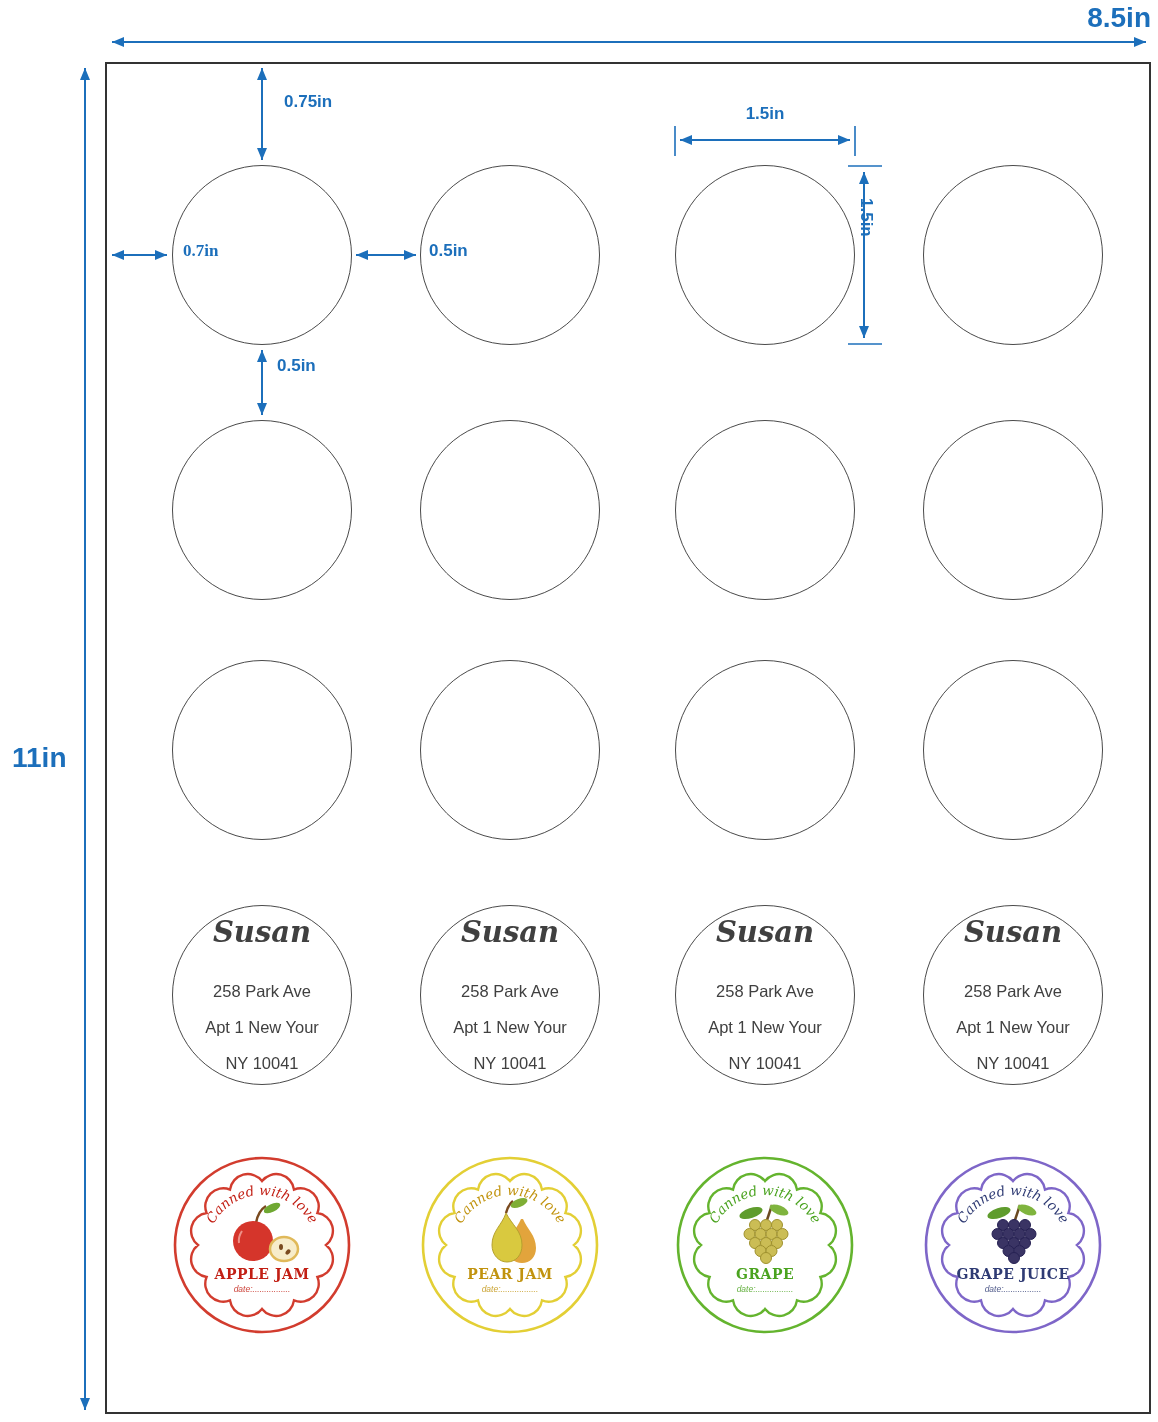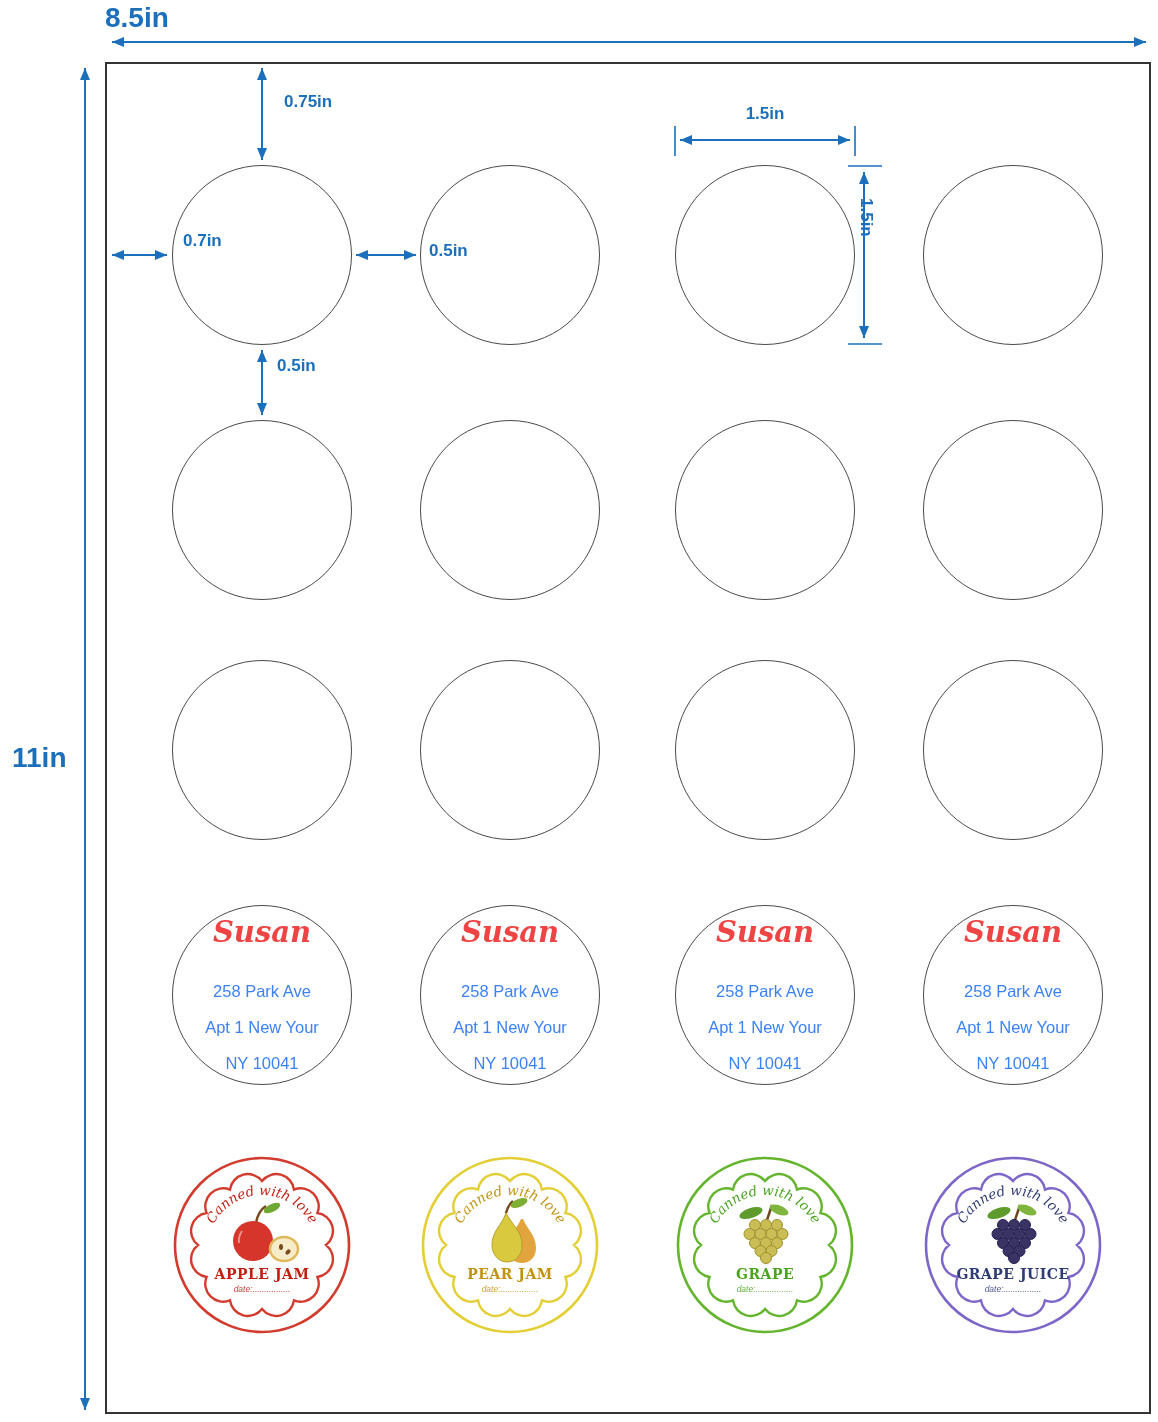--- a/index.html
+++ b/index.html
@@ -11,23 +11,23 @@
     position:absolute; left:105px; top:62px; width:1046px; height:1352px;
     border:2px solid var(--sheetb,#333); background:#fff; box-sizing:border-box;
   }
   .circle {
     position:absolute; width:180px; height:180px; border-radius:50%; box-sizing:border-box;
   }
   .blank, .addr { border:1.6px solid var(--circb,#4a4a4a); background:#fff; }
   .addr { display:flex; flex-direction:column; align-items:center; justify-content:center; text-align:center; }
   .addr-name {
     font-family:"DejaVu Serif", serif; font-style:italic; font-weight:bold;
-    font-size:29px; color:#ef4444; line-height:1.05; margin-bottom:18px;
-  }
-  .addr-line { font-size:16.5px; color:#3b82f6; line-height:1.22;margin-top:16px; }
+    font-size:29px; color:#404040; line-height:1.05; margin-bottom:18px;
+  }
+  .addr-line { font-size:16.5px; color:#404040; line-height:1.22;margin-top:16px; }
   .badge svg { display:block; width:180px; height:180px; }
   .ring { fill:#fff; stroke:var(--c,#999); stroke-width:2.6; }
   .scallop { fill:#fff; stroke:var(--c,#999); stroke-width:2.4; }
   .curve-text {
     font-family:"DejaVu Serif", serif; font-style:italic; font-size:13.5px;
     fill:var(--t,#333); text-anchor:middle;
   }
   .pname {
     font-family:"DejaVu Serif", serif; font-weight:bold; font-size:14px;
     fill:var(--t,#333); text-anchor:middle; letter-spacing:0.5px;
@@ -205,22 +205,22 @@
     <line class="dline" x1="356" y1="255" x2="416" y2="255" marker-start="url(#arr)" marker-end="url(#arr)"></line>
     <line class="dline" x1="680" y1="140" x2="850" y2="140" marker-start="url(#arr)" marker-end="url(#arr)"></line>
     <line class="dline" x1="864" y1="172" x2="864" y2="338" marker-start="url(#arr)" marker-end="url(#arr)"></line>
     <line class="dline" x1="262" y1="350" x2="262" y2="415" marker-start="url(#arr)" marker-end="url(#arr)"></line>
     <line class="tick" x1="675" y1="126" x2="675" y2="156"></line>
     <line class="tick" x1="855" y1="126" x2="855" y2="156"></line>
     <line class="tick" x1="848" y1="166" x2="882" y2="166"></line>
     <line class="tick" x1="848" y1="344" x2="882" y2="344"></line>
   </svg>
 
-  <div class="dim-label dim-big" style="left:105px;top:2px;width:1046px;text-align:left;">8.5in</div>
+  <div class="dim-label dim-big" style="left:105px;top:2px;width:1046px;text-align:right;">8.5in</div>
   <div class="dim-label dim-big" style="left:12px;top:742px;">11in</div>
   <div class="dim-label" style="left:284px;top:92px;">0.75in</div>
-  <div class="dim-label" style="left:183px;top:231px;">0.7in</div>
+  <div class="dim-label" style="left:183px;top:241px;font-family:Liberation Serif, serif;">0.7in</div>
   <div class="dim-label" style="left:429px;top:241px;">0.5in</div>
   <div class="dim-label" style="left:277px;top:356px;">0.5in</div>
   <div class="dim-label" style="left:675px;top:104px;width:180px;text-align:center;">1.5in</div>
   <div class="dim-label vert" style="left:856px;top:198px;">1.5in</div>
 
 </div>
 
 </body></html>

